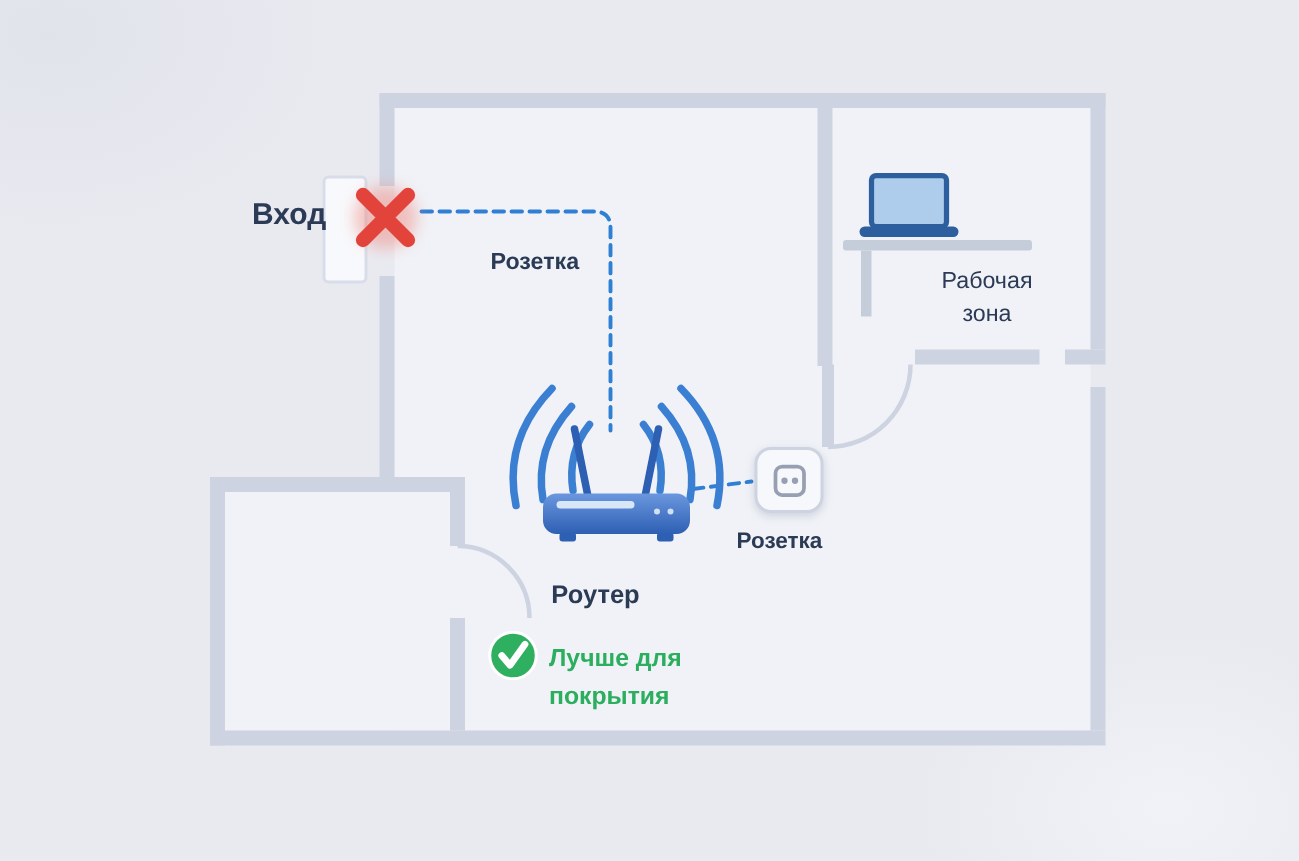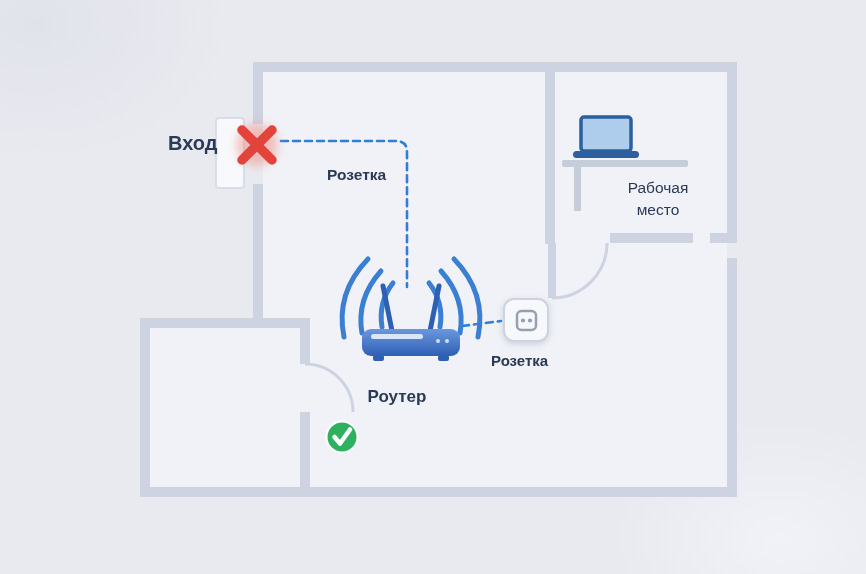--- a/index.html
+++ b/index.html
@@ -139,21 +139,25 @@
 
   <div class="label entrance">Вход</div>
 
   <div class="label bad">
   </div>
 
   <div class="label cable-label">Розетка</div>
 
   <div class="label workzone">
     <div>Рабочая</div>
-    <div>место</div>
+    <div>зона</div>
   </div>
 
   <div class="label router-label">Роутер</div>
 
   <div class="label socket-label">Розетка</div>
 
+  <div class="label good">
+    <div>Лучше для</div>
+    <div>покрытия</div>
+  </div>
 
 </div>
 
 </body></html>

